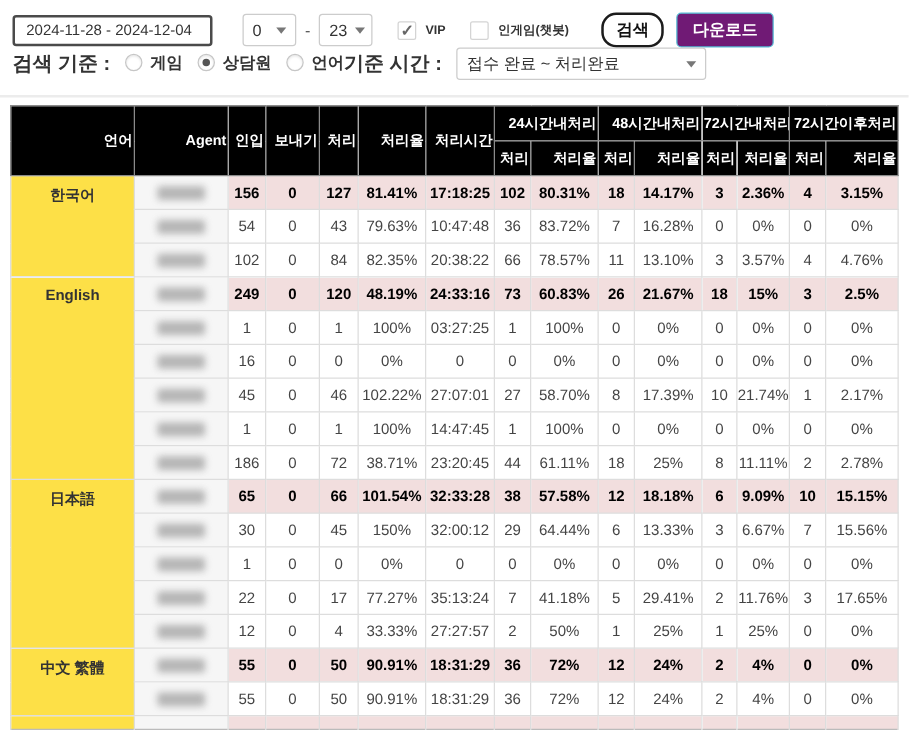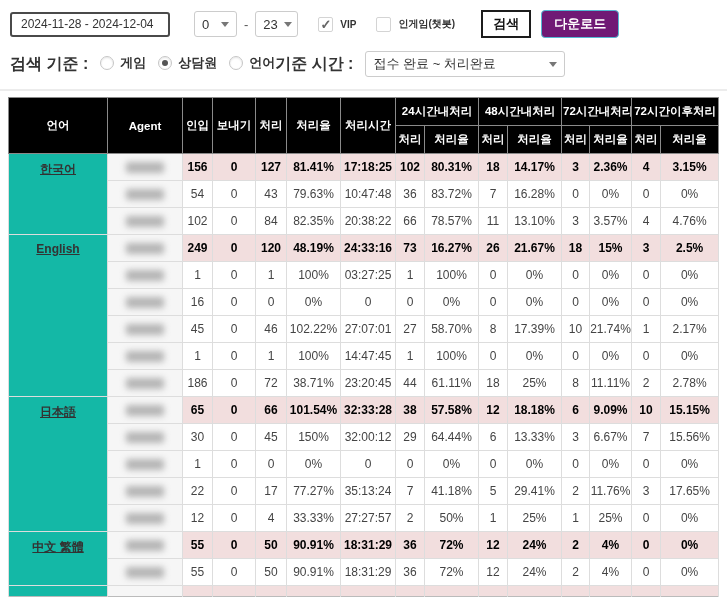--- a/index.html
+++ b/index.html
@@ -2,62 +2,62 @@
 <html><head>
 <meta charset="utf-8">
 <style>
   * { margin:0; padding:0; box-sizing:border-box; }
   html,body { width:727px; height:599px; background:#fff; overflow:hidden;
               font-family:"Liberation Sans", sans-serif; }
 
   
   .controls { padding:10px 8px 12px 10px; border-bottom:2px solid #ececec; background:#fff; }
   .crow { display:flex; align-items:center; }
-  .crow1 { margin-bottom:13px; }
+  .crow1 { margin-bottom:0; }
   .date-input { width:160px; height:25px; border:2px solid #4a4a4a; border-radius:3px;
                 padding:0 9px; font-size:12px; color:#333; font-family:inherit; }
   .sel-box { display:inline-flex; align-items:center; justify-content:space-between;
              border:1px solid #ccc; border-radius:3px; background:#fff; height:26px;
              padding:0 7px; font-size:13px; color:#333; cursor:pointer; }
   .sel-small { width:43px; margin-left:0; }
   .sel-wide  { width:200px; }
   .caret { width:0; height:0; border-left:4px solid transparent; border-right:4px solid transparent;
            border-top:5px solid #777; display:inline-block; margin-left:6px; }
   .dash { margin:0 7px; color:#555; font-size:13px; }
   .gap1 { margin-left:24px; }
   .cb { display:inline-flex; align-items:center; cursor:pointer; margin-left:20px; }
   .cb .box { width:15px; height:15px; border:1px solid #d4d4d4; border-radius:2px; background:#fff;
              display:inline-flex; align-items:center; justify-content:center;
              font-size:13px; font-weight:700; color:#666; margin-right:7px; }
   .cb .lab { font-size:10px; font-weight:700; color:#333; }
-  .btn-search { margin-left:26px; background:#fff; border:2px solid #1c1c1c; border-radius:0;
+  .btn-search { margin-left:26px; background:#fff; border:2px solid #1c1c1c; border-radius:12px;
                 padding:3px 10px; font-size:13px; font-weight:700; color:#111;
                 font-family:inherit; cursor:pointer; }
   .btn-download { margin-left:10px; background:#701a75; border:1px solid #54b9d3; border-radius:4px;
                   padding:4px 12px; font-size:13px; font-weight:700; color:#fff;
                   font-family:inherit; cursor:pointer; }
   .flabel { font-size:16px; font-weight:700; color:#333; }
   .radio-item { display:inline-flex; align-items:center; margin-left:12px; cursor:pointer;text-align:right; }
   .radio { width:14px; height:14px; border-radius:50%; border:1px solid #c6c6c6; background:#fff;
            position:relative; display:inline-block; margin-right:6px;
            box-shadow:inset 0 1px 2px rgba(0,0,0,.10); }
   .radio.sel::after { content:""; position:absolute; left:3px; top:3px; right:3px; bottom:3px;
                       border-radius:50%; background:#555; }
   .radio-lab { font-size:13px; font-weight:700; color:#333; }
   .time-label { margin-right:12px; }
 
   
   table { border-collapse:collapse; table-layout:fixed; width:710px; margin:6px 8px 0 8px;
           border:1px solid #bbb; }
   thead th { background:#000; color:#fff; border:1px solid #8a8a8a; font-size:11.5px;
-             font-weight:700; height:28px; padding:0 1px; overflow:hidden; white-space:nowrap; }
+             font-weight:700; height:28px; padding:0 1px; overflow:hidden; white-space:nowrap;text-align:right; }
   tbody td { border:1px solid #ddd; height:27px; text-align:center; font-size:12px;
              color:#444; overflow:hidden; white-space:nowrap; background:#fff; }
-  td.lang { background:#14b8a6; vertical-align:top; padding-top:7px; font-weight:700;
-            color:#333; font-size:12px;text-decoration:underline; }
+  td.lang { background:#fde047; vertical-align:top; padding-top:7px; font-weight:700;
+            color:#333; font-size:12px; }
   td.agent { background:#f6f6f6; }
   .blob { width:38px; height:11px; background:#9a9a9a; border-radius:2px; margin:0 auto;
           filter:blur(3px); opacity:.7; }
   tr.summary td.stat { background:#f2dede; font-weight:700; color:#000; }
   tr.group-start td { border-top:1px solid #c4c4c4; }
   tr.partial td { height:11px; border-bottom:none; }
   tr.partial td.stat { background:#f2dede; }
 </style>
 </head>
 <body>
@@ -209,21 +209,21 @@
         <td class="lang" rowspan="6">English</td>
         <td class="agent">
           <div class="blob"></div>
         </td>
         <td class="stat">249</td>
         <td class="stat">0</td>
         <td class="stat">120</td>
         <td class="stat">48.19%</td>
         <td class="stat">24:33:16</td>
         <td class="stat">73</td>
-        <td class="stat">16.27%</td>
+        <td class="stat">60.83%</td>
         <td class="stat">26</td>
         <td class="stat">21.67%</td>
         <td class="stat">18</td>
         <td class="stat">15%</td>
         <td class="stat">3</td>
         <td class="stat">2.5%</td>
       </tr>
       <tr class="">
         <td class="agent">
           <div class="blob"></div>

